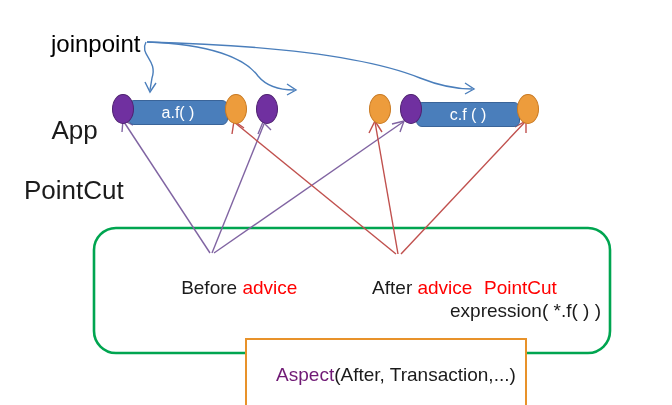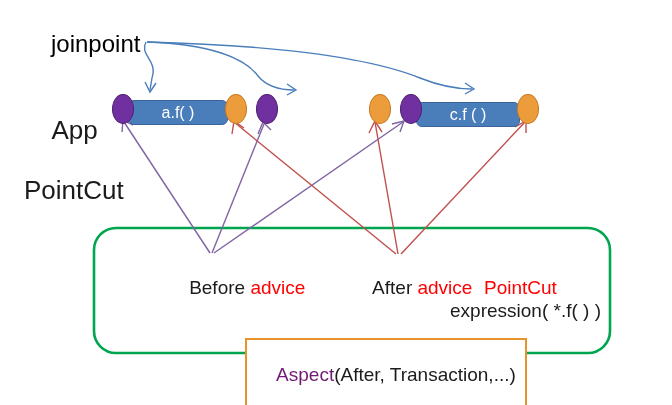--- a/index.html
+++ b/index.html
@@ -77,21 +77,21 @@
     background: #ED9C3C;
     border: 1px solid #C97A22;
   }
 
   
   .advice-label {
     font-size: 19px;
     color: #1b1b1b;
   }
   .advice-label .hl { color: #FF0000; }
-  .before-advice { left: 168px; top: 255px; }
+  .before-advice { left: 160px; top: 255px; }
   .after-advice  { left: 352px; top: 255px; }
 
   
   .pointcut-title {
     left: 484px;
     top: 277px;
     font-size: 19px;
     color: #FF0000;
   }
   .pointcut-expr {

